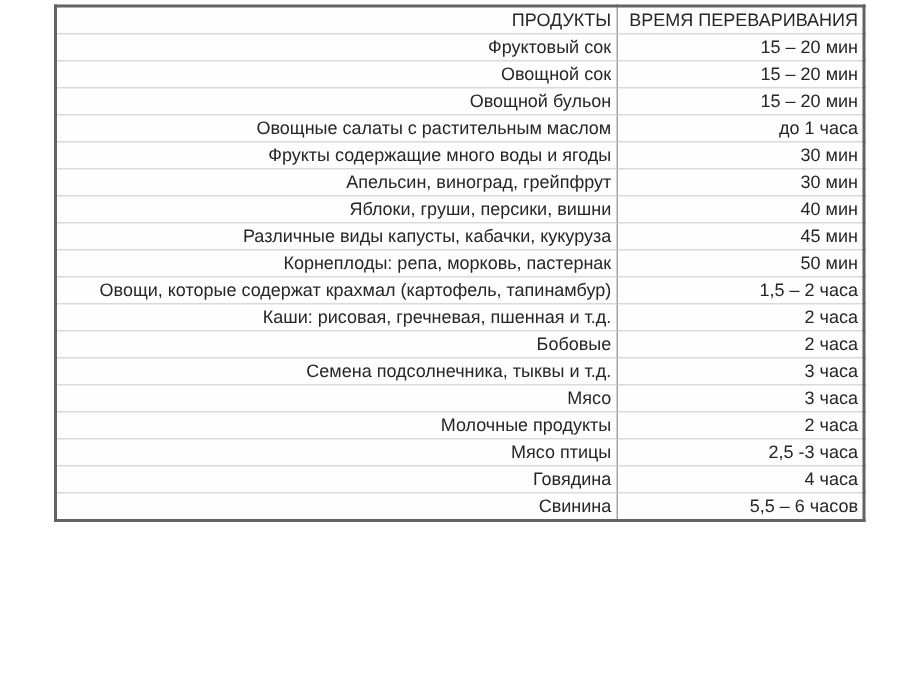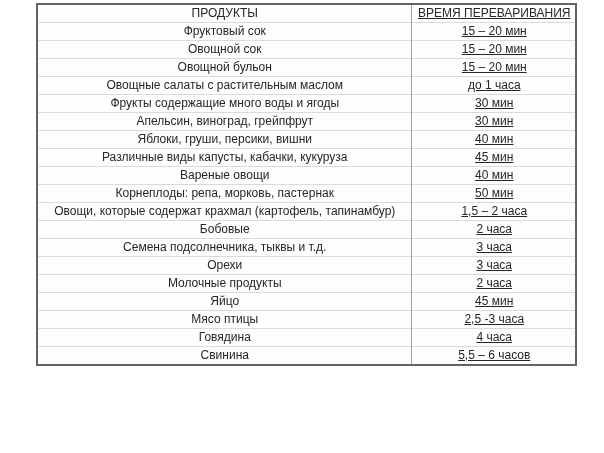--- a/index.html
+++ b/index.html
@@ -26,35 +26,35 @@
     table-layout: fixed;
     border: 2px solid #636363;
   }
   col.c-products { width: 374px; }
   col.c-time     { width: 165px; }
   tr { height: 17.7px; }
   th, td {
     font-size: 12px;
     font-weight: 400;
     color: #262626;
-    text-align: center;
+    text-align: right;
     vertical-align: middle;
     padding: 0 3px 0 4px;
     white-space: nowrap;
     overflow: hidden;
     border-top: 1px solid #d9d9de;
     line-height: 17px;
     background: #fefefe;
     margin-top: 45px;
   }
   thead th { border-top: none; }
   th:first-child, td:first-child {
     border-right: 1px solid #a3a3a8;
   }
-  td.time, th.time { padding-left: 5px; text-decoration: underline; }
+  td.time, th.time { padding-left: 5px; }
 </style>
 </head>
 <body>
 
 <div class="page">
   <table class="digestion">
     <colgroup>
       <col class="c-products">
       <col class="c-time">
     </colgroup>
@@ -100,60 +100,56 @@
     <tr>
       <td>Яблоки, груши, персики, вишни</td>
       <td class="time">40 мин</td>
     </tr>
 
     <tr>
       <td>Различные виды капусты, кабачки, кукуруза</td>
       <td class="time">45 мин</td>
     </tr>
 
-    <tr>
-      <td>Вареные овощи</td>
-      <td class="time">40 мин</td>
-    </tr>
 
     <tr>
       <td>Корнеплоды: репа, морковь, пастернак</td>
       <td class="time">50 мин</td>
     </tr>
 
     <tr>
       <td>Овощи, которые содержат крахмал (картофель, тапинамбур)</td>
       <td class="time">1,5 – 2 часа</td>
     </tr>
 
+    <tr>
+      <td>Каши: рисовая, гречневая, пшенная и т.д.</td>
+      <td class="time">2 часа</td>
+    </tr>
 
     <tr>
       <td>Бобовые</td>
       <td class="time">2 часа</td>
     </tr>
 
     <tr>
       <td>Семена подсолнечника, тыквы и т.д.</td>
       <td class="time">3 часа</td>
     </tr>
 
     <tr>
-      <td>Орехи</td>
+      <td>Мясо</td>
       <td class="time">3 часа</td>
     </tr>
 
     <tr>
       <td>Молочные продукты</td>
       <td class="time">2 часа</td>
     </tr>
 
-    <tr>
-      <td>Яйцо</td>
-      <td class="time">45 мин</td>
-    </tr>
 
 
     <tr>
       <td>Мясо птицы</td>
       <td class="time">2,5 -3 часа</td>
     </tr>
 
     <tr>
       <td>Говядина</td>
       <td class="time">4 часа</td>

